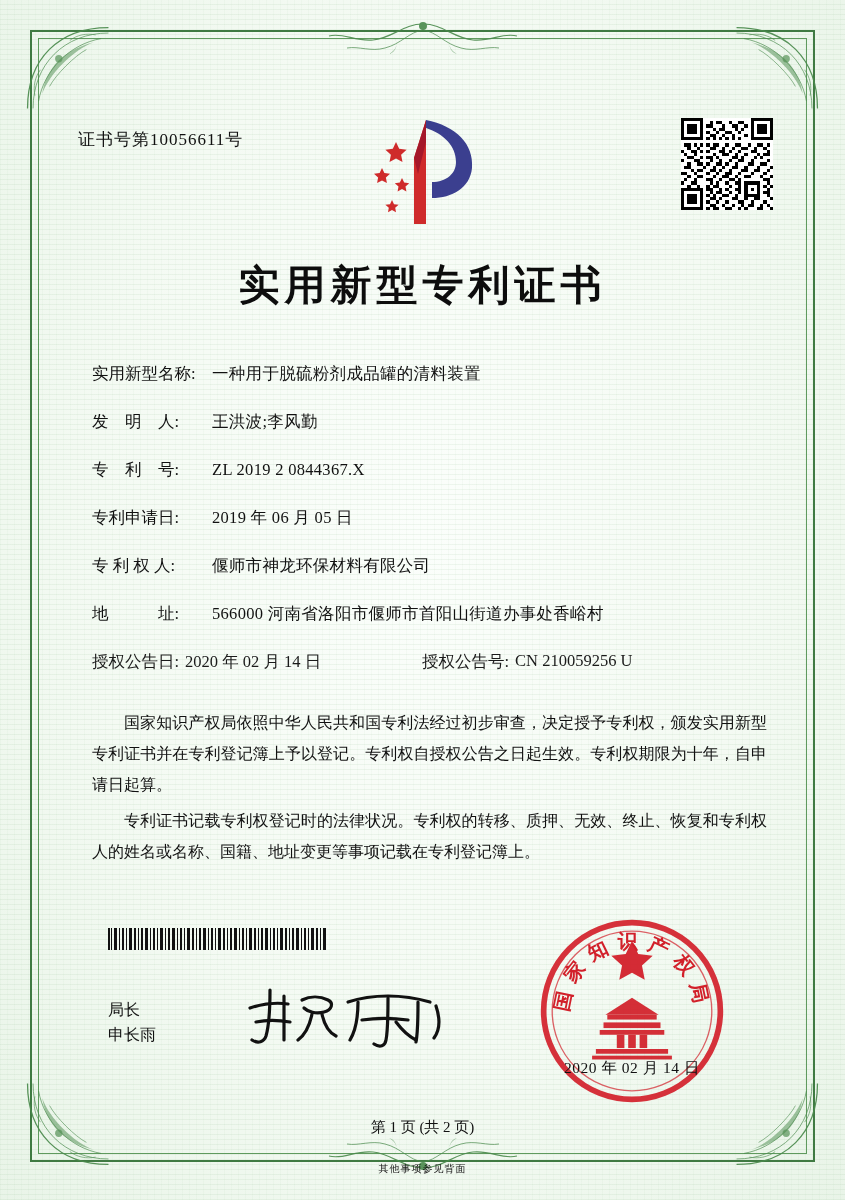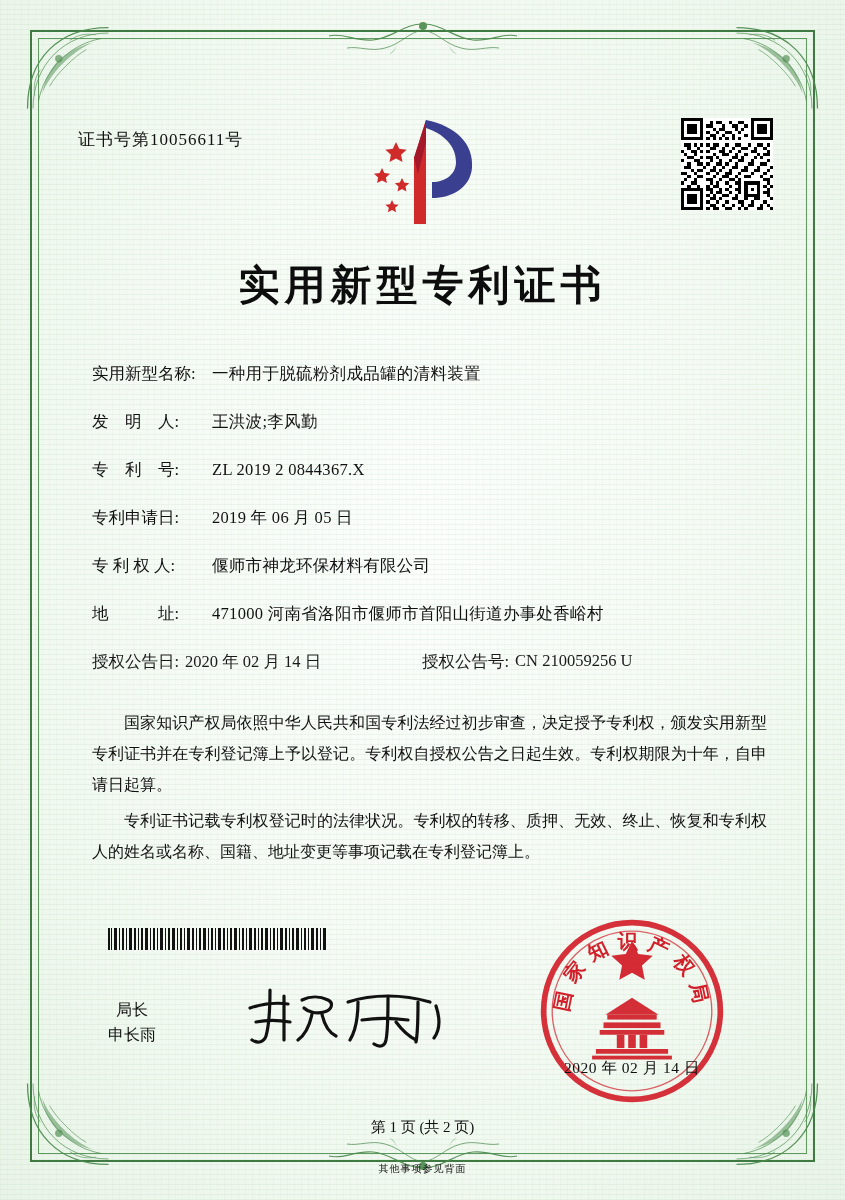--- a/index.html
+++ b/index.html
@@ -208,21 +208,20 @@
   .barcode svg { display: block; width: 100%; height: 100%; }
 
   
   .sig-labels {
     position: absolute;
     left: 108px;
     top: 998px;
     font-size: 16px;
     line-height: 1.55;
     color: #111;
-    text-align: center;
   }
   .signature {
     position: absolute;
     left: 240px;
     top: 978px;
     width: 210px;
     height: 78px;
     color: #111;
   }
   .signature svg { width: 100%; height: 100%; display: block; }
@@ -599,21 +598,21 @@
     <div class="field-row">
       <span class="field-label">专利申请日:</span>
       <span class="field-value">2019 年 06 月 05 日</span>
     </div>
     <div class="field-row">
       <span class="field-label">专 利 权 人:</span>
       <span class="field-value">偃师市神龙环保材料有限公司</span>
     </div>
     <div class="field-row">
       <span class="field-label">地　　　址:</span>
-      <span class="field-value">471000 河南省洛阳市偃师市首阳山街道办事处香峪村</span>
+      <span class="field-value">566000 河南省洛阳市偃师市首阳山街道办事处香峪村</span>
     </div>
 
     <div class="two-col">
       <span class="col-a">
         <span class="lbl">授权公告日:</span>
         <span>2020 年 02 月 14 日</span>
       </span>
       <span class="col-b">
         <span class="lbl">授权公告号:</span>
         <span>CN 210059256 U</span>

